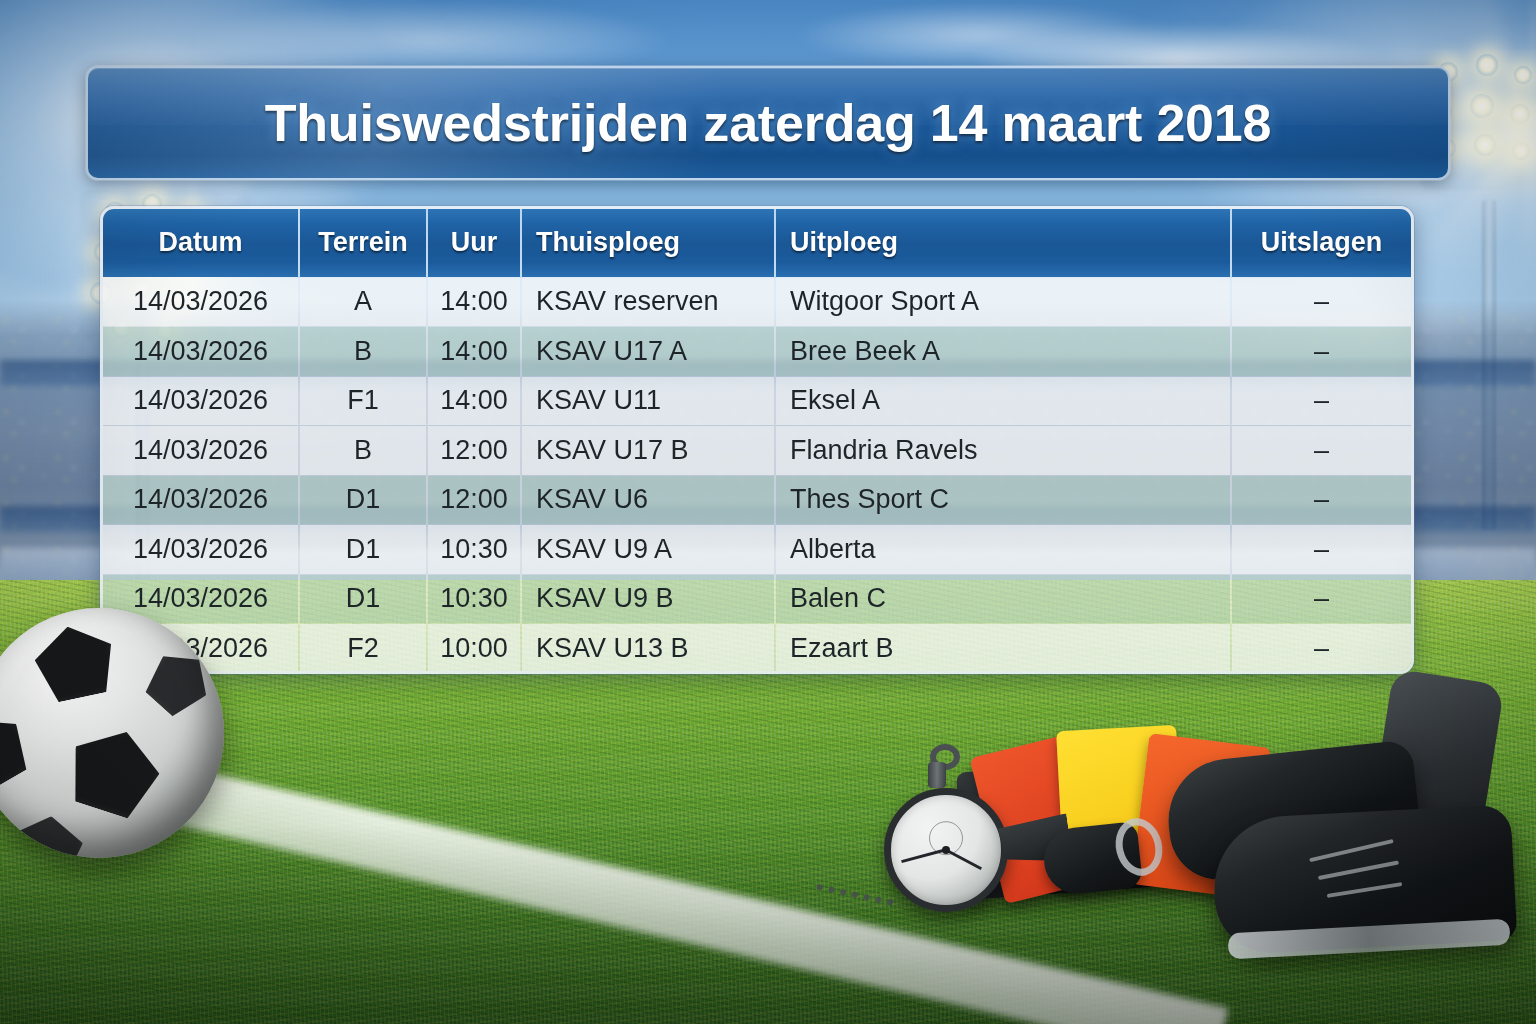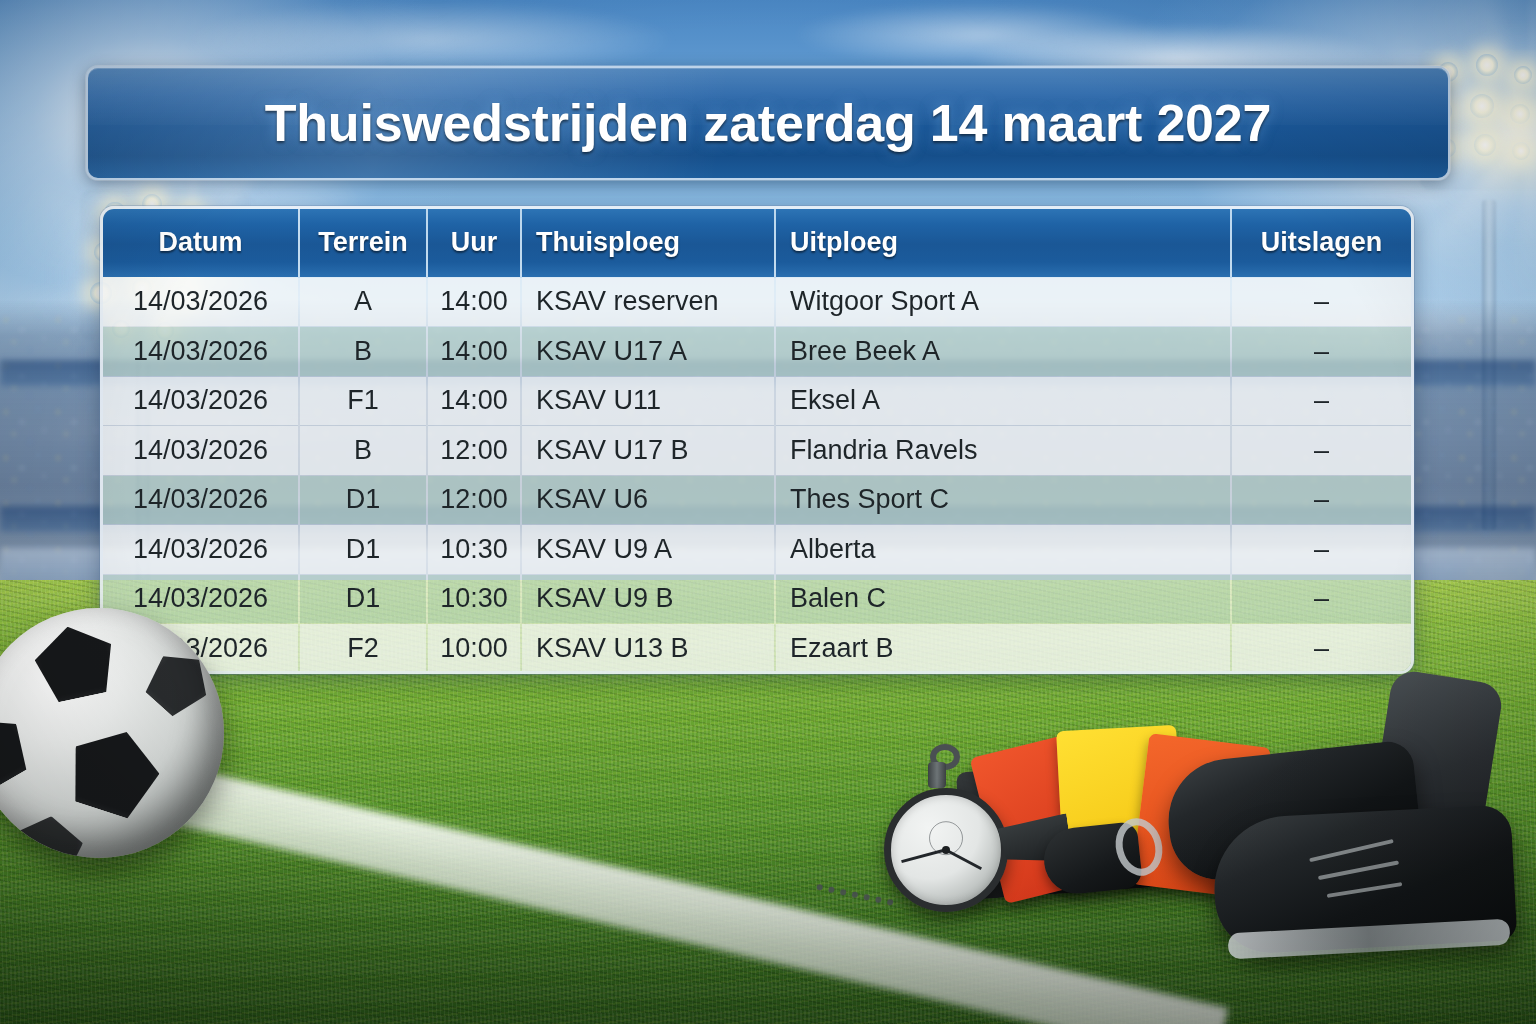--- a/index.html
+++ b/index.html
@@ -443,21 +443,21 @@
   <div class="crowd-band" style="top:506px;"></div>
   <div class="stands-wall"></div>
 
   <div class="pitch"></div>
   <div class="pitch-texture"></div>
   <div class="touchline"></div>
   <div class="pitch-light"></div>
 
   <div class="title-panel">
     <div class="sheen"></div>
-    <div class="title-text">Thuiswedstrijden zaterdag 14 maart 2027</div>
+    <div class="title-text">Thuiswedstrijden zaterdag 14 maart 2018</div>
   </div>
 
   <div class="table-panel">
     <table class="schedule">
       <thead>
         <tr>
           <th class="c-datum">Datum</th>
           <th class="c-terrein">Terrein</th>
           <th class="c-uur">Uur</th>
           <th class="c-thuis">Thuisploeg</th>

